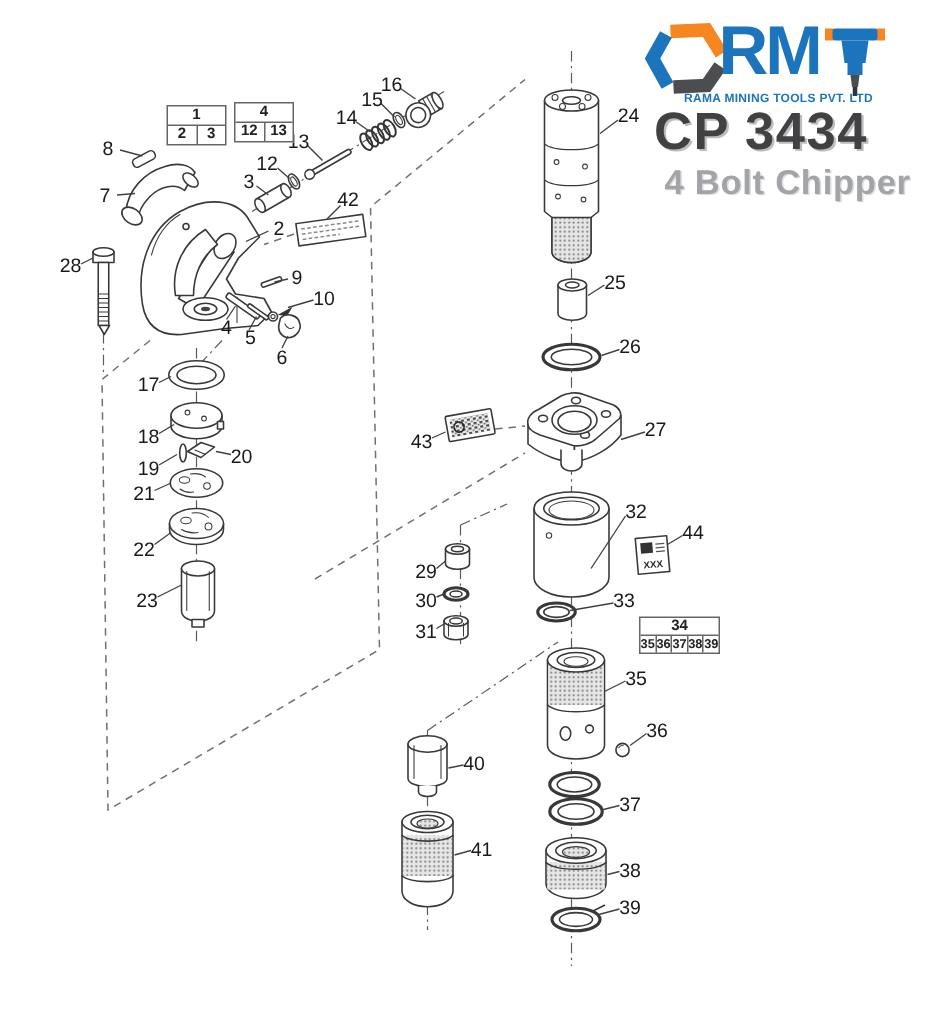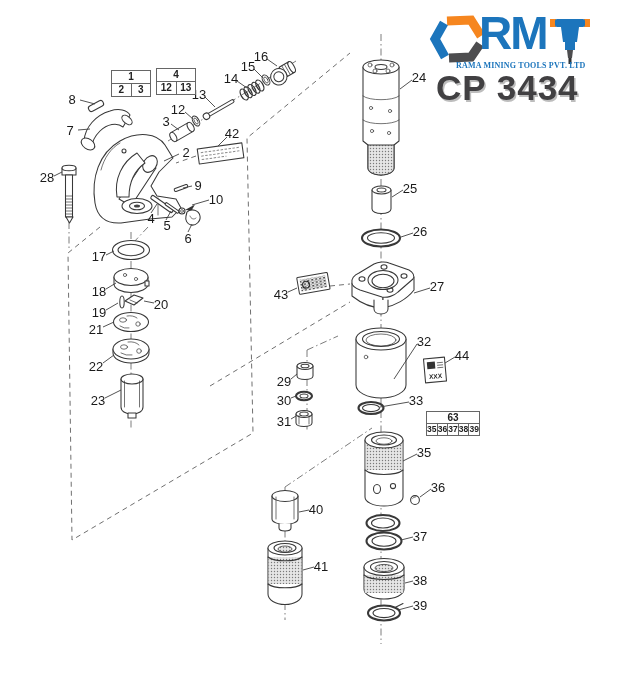--- a/index.html
+++ b/index.html
@@ -21,21 +21,21 @@
           font-weight:bold;font-size:10px;line-height:10px;}
   .pt-h{border-bottom:1px solid #666;padding:1px 0;}
   .pt-r{display:flex;}
   .pt-c{flex:1;border-left:1px solid #666;padding:1px 0;}
   .pt-c:first-child{border-left:none;}
   .ptable.small{font-size:8.5px;line-height:9px;}
   
   .hdr-rm{position:absolute;left:479px;top:10px;font-size:46px;font-weight:bold;letter-spacing:-2px;
           color:#1C75BC;line-height:46px;}
   .hdr-co{position:absolute;left:456px;top:61px;font-size:8px;font-weight:bold;color:#1C75BC;
-          letter-spacing:0.2px;white-space:nowrap;font-family:Liberation Serif, serif;}
+          letter-spacing:0.2px;white-space:nowrap;}
   .hdr-model{position:absolute;left:436px;top:70px;font-size:35px;font-weight:bold;color:#414042;
           letter-spacing:1px;line-height:36px;text-shadow:1.5px 1.5px 0 #bdbdbd;}
   .hdr-prod{position:absolute;left:443px;top:108px;font-size:23px;font-weight:bold;color:#A2A4A7;
           letter-spacing:0.5px;text-shadow:1px 1px 0 #dcdcdc;}
   .logo-hex{position:absolute;left:428px;top:6px;}
   .logo-jack{position:absolute;left:548px;top:10px;}
 </style>
 </head>
 <body>
 
@@ -418,21 +418,21 @@
     </div>
   </div>
   <div class="ptable" style="left:156px;top:68px;width:38px">
     <div class="pt-h">4</div>
     <div class="pt-r">
       <div class="pt-c">12</div>
       <div class="pt-c">13</div>
     </div>
   </div>
   <div class="ptable small" style="left:426px;top:411px;width:52px">
-    <div class="pt-h" style="font-size:10px">63</div>
+    <div class="pt-h" style="font-size:10px">34</div>
     <div class="pt-r">
       <div class="pt-c">35</div>
       <div class="pt-c">36</div>
       <div class="pt-c">37</div>
       <div class="pt-c">38</div>
       <div class="pt-c">39</div>
     </div>
   </div>
 
   <svg class="logo-hex" width="58" height="62" viewBox="0 0 58 62">
@@ -446,14 +446,15 @@
     <rect x="2" y="9" width="6" height="8" fill="#F6861F"></rect>
     <rect x="36" y="9" width="6" height="8" fill="#F6861F"></rect>
     <rect x="7" y="9" width="30" height="8" rx="2" fill="#1C75BC"></rect>
     <polygon points="13,17 31,17 29,32 15,32" fill="#1C75BC"></polygon>
     <rect x="17" y="32" width="10" height="8" fill="#1C75BC"></rect>
     <polygon points="19,40 25,40 24,48 20,48" fill="#4D4D4F"></polygon>
     <rect x="20.5" y="48" width="3" height="6" fill="#333"></rect>
   </svg>
   <div class="hdr-co">RAMA MINING TOOLS PVT. LTD</div>
   <div class="hdr-model">CP 3434</div>
+  <div class="hdr-prod">4 Bolt Chipper</div>
 
 </div>
 
 </body></html>

